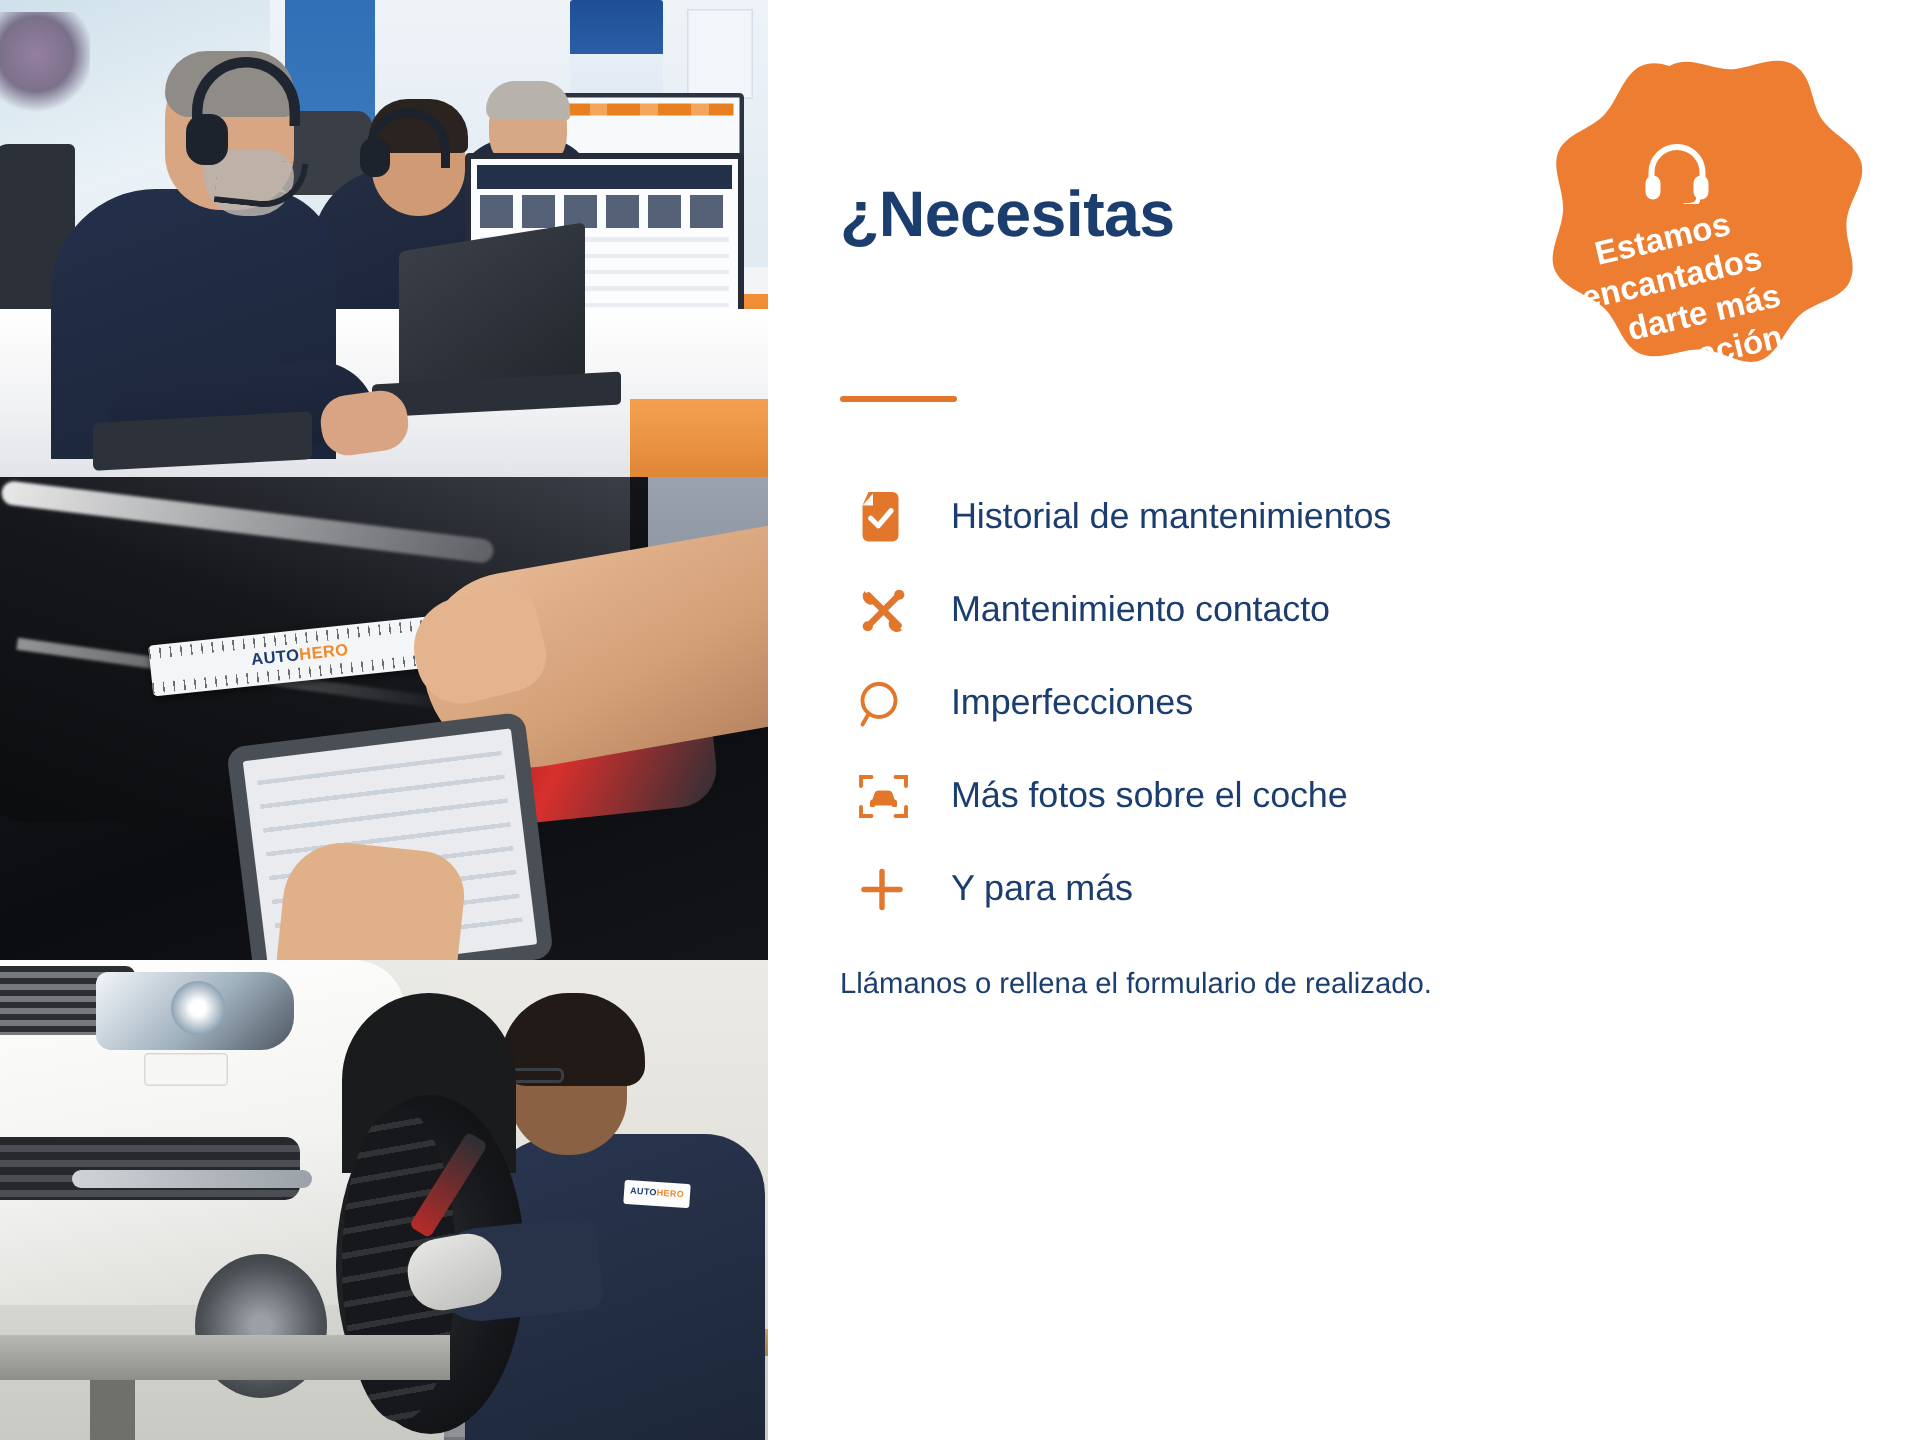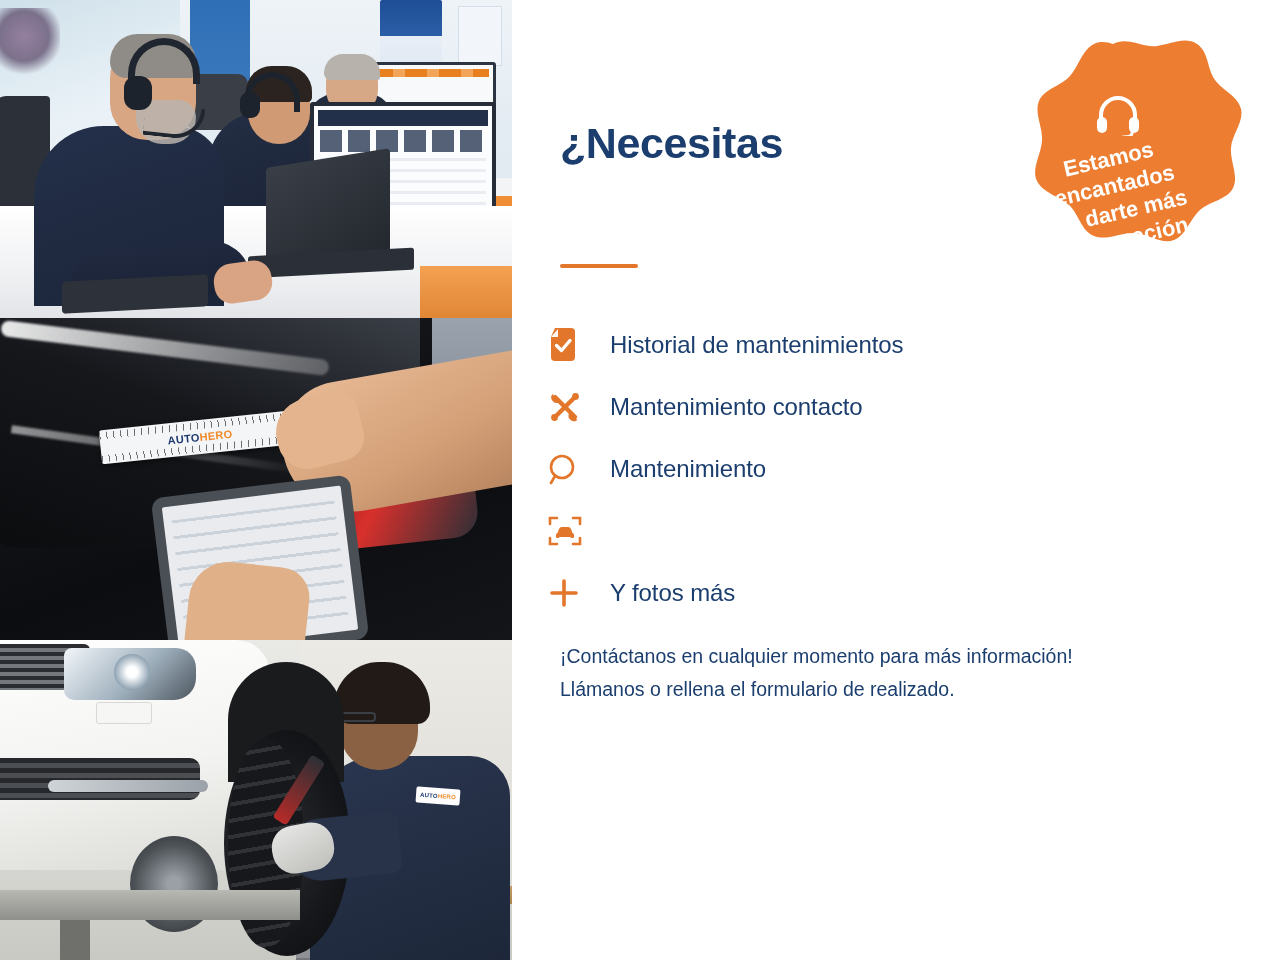--- a/index.html
+++ b/index.html
@@ -383,21 +383,21 @@
   .headline {
     position:absolute; left:48px; top:118px;
     font-size:43px; line-height:1.18; font-weight:bold;
     color:#1b3e6f; letter-spacing:-.4px;
   }
   .rule {
     position:absolute; left:48px; top:264px;
     width:78px; height:4px; background:#e2762a; border-radius:2px;
   }
 
-  .features { position:absolute; left:36px; top:314px; width:640px; }
+  .features { position:absolute; left:60px; top:314px; width:640px; }
   .feature {
     display:flex; align-items:center; height:62px;
   }
   .feat-icon {
     width:46px; flex:0 0 46px; display:flex; align-items:center; justify-content:flex-start;
   }
   .feat-label {
     font-size:24px; color:#1b3e6f; margin-left:16px; letter-spacing:-.1px;
   }
 
@@ -561,52 +561,52 @@
         <span class="feat-label">Mantenimiento contacto</span>
       </div>
 
       <div class="feature">
         <span class="feat-icon">
           <svg width="30" height="32" viewBox="0 0 30 32">
             <circle cx="14" cy="14" r="11" stroke="#E2762A" stroke-width="2.6" fill="none"></circle>
             <path d="M7 23 L3 30" stroke="#E2762A" stroke-width="2.6" stroke-linecap="round"></path>
           </svg>
         </span>
-        <span class="feat-label">Mantenimiento</span>
+        <span class="feat-label">Imperfecciones</span>
       </div>
 
       <div class="feature">
         <span class="feat-icon">
           <svg width="34" height="32" viewBox="0 0 34 32">
             <g stroke="#E2762A" stroke-width="2.6" fill="none" stroke-linecap="round">
               <path d="M2 9 V3 H9"></path>
               <path d="M25 3 H32 V9"></path>
               <path d="M32 23 V29 H25"></path>
               <path d="M9 29 H2 V23"></path>
             </g>
             <path d="M8 20 q0 -2 1.6 -2 l1.4 -4 q0.6 -2 3 -2 h6 q2.4 0 3 2 l1.4 4 q1.6 0 1.6 2 v2 q0 1 -1 1 h-1.4 q-1 0 -1 -1 h-11.2 q0 1 -1 1 h-1.4 q-1 0 -1 -1 z" fill="#E2762A"></path>
           </svg>
         </span>
+        <span class="feat-label">Más fotos sobre el coche</span>
       </div>
 
       <div class="feature">
         <span class="feat-icon">
           <svg width="32" height="32" viewBox="0 0 32 32">
             <g stroke="#E2762A" stroke-width="3.6" stroke-linecap="round">
               <path d="M16 4 V28"></path>
               <path d="M4 16 H28"></path>
             </g>
           </svg>
         </span>
-        <span class="feat-label">Y fotos más</span>
+        <span class="feat-label">Y para más</span>
       </div>
     </div>
 
     <div class="contact">
-      <div>¡Contáctanos en cualquier momento para más información!</div>
       <div>Llámanos o rellena el formulario de realizado.</div>
     </div>
 
   </div>
 
   <div class="badge">
     <svg viewBox="0 0 282 282">
       <path fill="#ED7D31" d="
         M141 6
         c 14 -8 30 4 44 2

